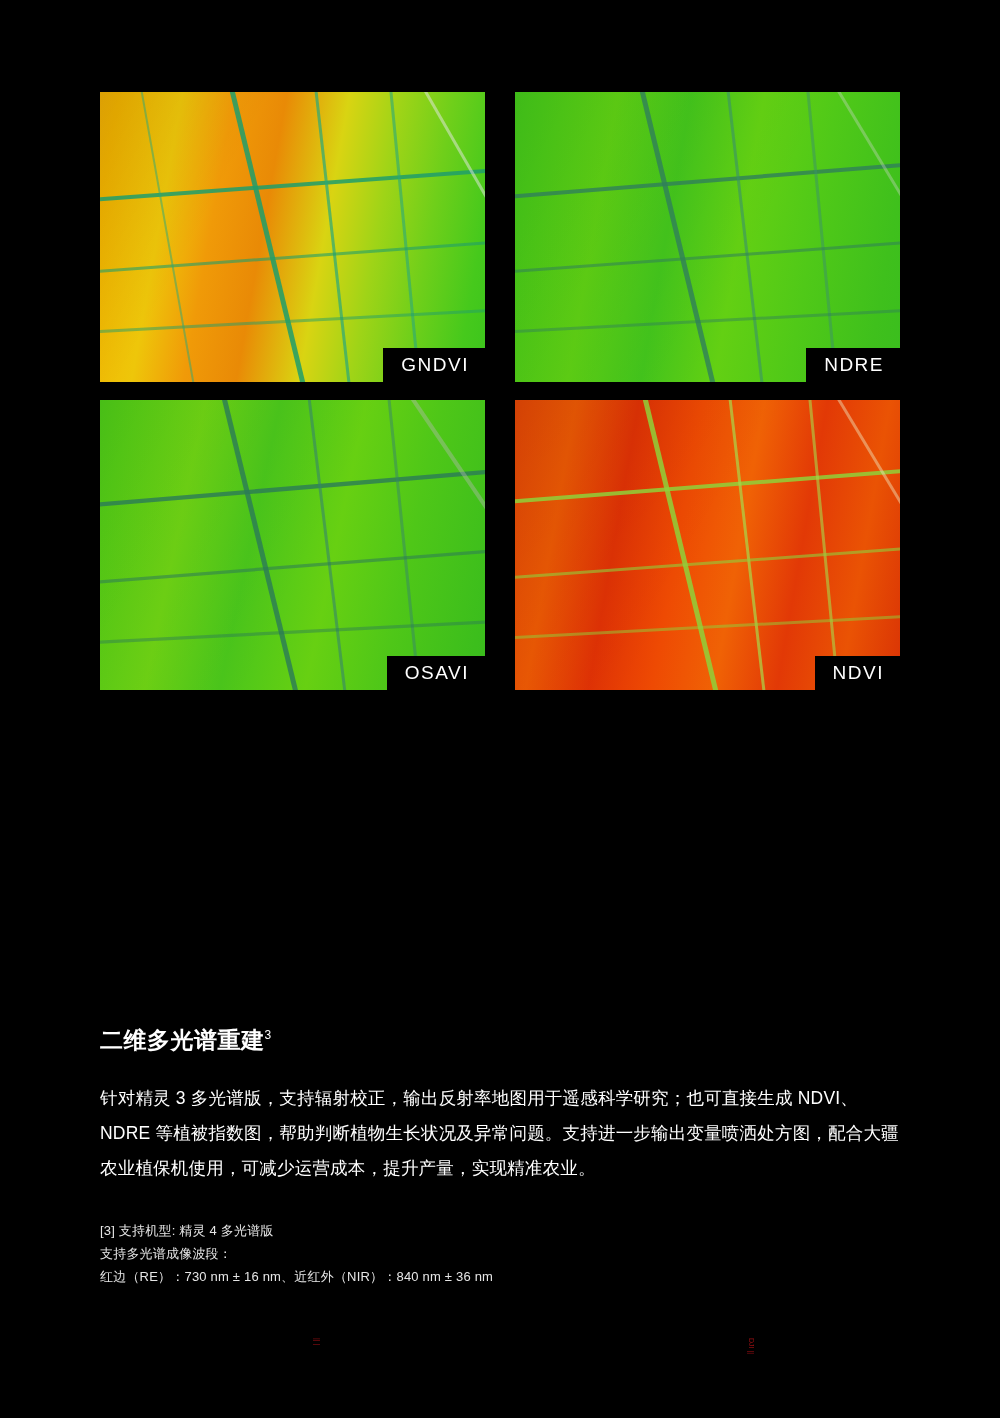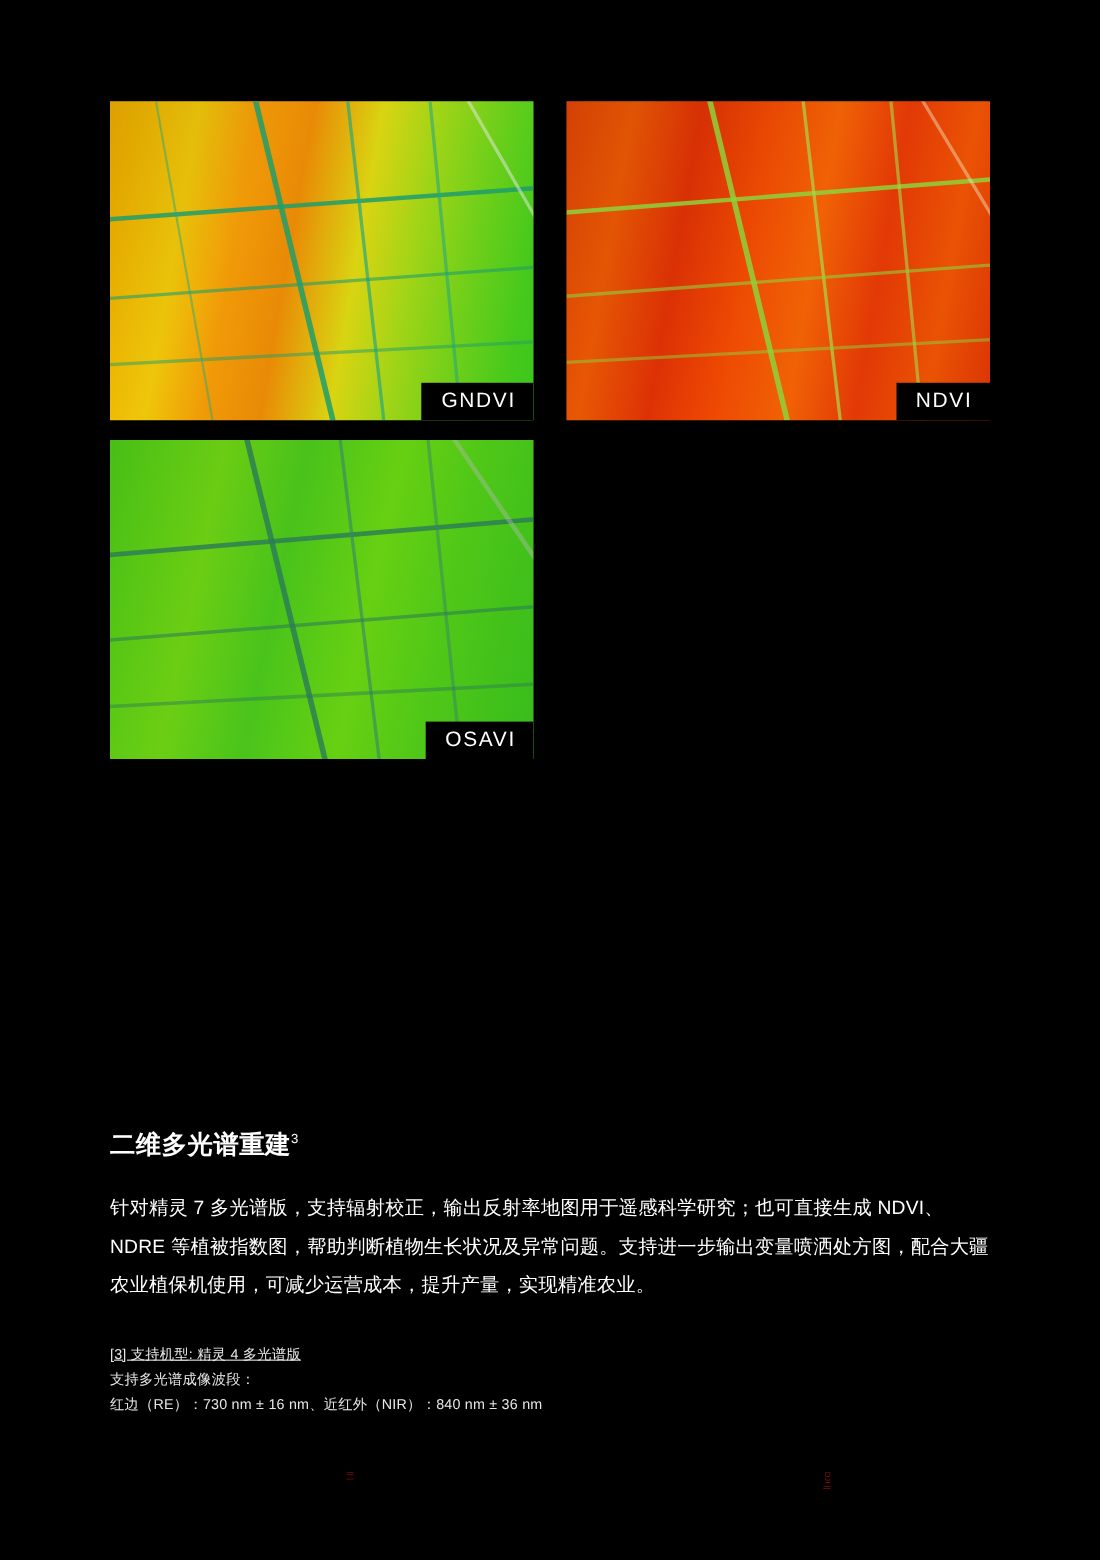--- a/index.html
+++ b/index.html
@@ -135,21 +135,21 @@
     color: #ffffff;
   }
   .notes {
     margin-top: 34px;
     font-size: 13px;
     line-height: 1.75;
     color: #e6e6e6;
     letter-spacing: 0.2px;
   }
   .notes div { white-space: nowrap; }
-  .notes .note-head { margin-bottom: 1px; text-decoration: underline; }
+  .notes .note-head { margin-bottom: 1px; }
   .tick-left, .tick-right {
     position: absolute;
     color: #b31217;
     font-size: 7px;
     line-height: 1.05;
     letter-spacing: 0;
     writing-mode: vertical-rl;
     opacity: 0.85;
   }
   .tick-left { left: 314px; top: 1338px; }
@@ -171,55 +171,68 @@
         <path d="M 290 -10 L 320 300" stroke="#2aa87a" stroke-width="3" fill="none" opacity="0.6"></path>
         <path d="M -10 180 L 400 150" stroke="#1f9e6b" stroke-width="3" fill="none" opacity="0.6"></path>
         <path d="M -10 240 L 400 218" stroke="#1f9e6b" stroke-width="3" fill="none" opacity="0.5"></path>
         <path d="M 320 -10 L 395 120" stroke="#e8e8e8" stroke-width="3" fill="none" opacity="0.5"></path>
         <path d="M 40 -10 L 95 300" stroke="#2aa87a" stroke-width="2" fill="none" opacity="0.5"></path>
       </svg>
       <div class="label">GNDVI</div>
     </div>
 
 
+    <div class="tile">
+      <div class="field f-ndre"></div>
+      <svg class="lines" viewBox="0 0 385 290" preserveAspectRatio="none">
+        <path d="M -10 105 L 400 72" stroke="#2f7f5a" stroke-width="4" fill="none" opacity="0.8"></path>
+        <path d="M 125 -10 L 200 300" stroke="#2f7f5a" stroke-width="5" fill="none" opacity="0.8"></path>
+        <path d="M 212 -10 L 248 300" stroke="#39916a" stroke-width="3" fill="none" opacity="0.6"></path>
+        <path d="M 292 -10 L 322 300" stroke="#39916a" stroke-width="3" fill="none" opacity="0.5"></path>
+        <path d="M -10 180 L 400 150" stroke="#2f7f5a" stroke-width="3" fill="none" opacity="0.55"></path>
+        <path d="M -10 240 L 400 218" stroke="#2f7f5a" stroke-width="3" fill="none" opacity="0.45"></path>
+        <path d="M 318 -10 L 395 118" stroke="#d8d8d8" stroke-width="3" fill="none" opacity="0.35"></path>
+      </svg>
+      <div class="label">NDRE</div>
+    </div>
+
+    <div class="tile">
+      <div class="field f-osavi"></div>
+      <svg class="lines" viewBox="0 0 385 270" preserveAspectRatio="none">
+        <path d="M -10 98 L 400 66" stroke="#2b7a57" stroke-width="4" fill="none" opacity="0.8"></path>
+        <path d="M 122 -10 L 198 280" stroke="#2b7a57" stroke-width="5" fill="none" opacity="0.8"></path>
+        <path d="M 208 -10 L 246 280" stroke="#35866a" stroke-width="3" fill="none" opacity="0.6"></path>
+        <path d="M 288 -10 L 320 280" stroke="#35866a" stroke-width="3" fill="none" opacity="0.5"></path>
+        <path d="M -10 170 L 400 140" stroke="#2b7a57" stroke-width="3" fill="none" opacity="0.55"></path>
+        <path d="M -10 226 L 400 206" stroke="#2b7a57" stroke-width="3" fill="none" opacity="0.45"></path>
+        <path d="M 306 -10 L 395 112" stroke="#b9b9b9" stroke-width="4" fill="none" opacity="0.4"></path>
+      </svg>
+      <div class="label">OSAVI</div>
+    </div>
 
     <div class="tile">
       <div class="field f-ndvi"></div>
       <svg class="lines" viewBox="0 0 385 290" preserveAspectRatio="none">
         <path d="M -10 102 L 400 70" stroke="#8fd13a" stroke-width="4" fill="none" opacity="0.85"></path>
         <path d="M 128 -10 L 203 300" stroke="#8fd13a" stroke-width="5" fill="none" opacity="0.85"></path>
         <path d="M 214 -10 L 250 300" stroke="#a8d94a" stroke-width="3" fill="none" opacity="0.7"></path>
         <path d="M 294 -10 L 324 300" stroke="#a8d94a" stroke-width="3" fill="none" opacity="0.6"></path>
         <path d="M -10 178 L 400 148" stroke="#8fd13a" stroke-width="3" fill="none" opacity="0.6"></path>
         <path d="M -10 238 L 400 216" stroke="#8fd13a" stroke-width="3" fill="none" opacity="0.5"></path>
         <path d="M 318 -10 L 395 118" stroke="#efe9c0" stroke-width="3" fill="none" opacity="0.45"></path>
       </svg>
       <div class="label">NDVI</div>
     </div>
 
-    <div class="tile">
-      <div class="field f-osavi"></div>
-      <svg class="lines" viewBox="0 0 385 270" preserveAspectRatio="none">
-        <path d="M -10 98 L 400 66" stroke="#2b7a57" stroke-width="4" fill="none" opacity="0.8"></path>
-        <path d="M 122 -10 L 198 280" stroke="#2b7a57" stroke-width="5" fill="none" opacity="0.8"></path>
-        <path d="M 208 -10 L 246 280" stroke="#35866a" stroke-width="3" fill="none" opacity="0.6"></path>
-        <path d="M 288 -10 L 320 280" stroke="#35866a" stroke-width="3" fill="none" opacity="0.5"></path>
-        <path d="M -10 170 L 400 140" stroke="#2b7a57" stroke-width="3" fill="none" opacity="0.55"></path>
-        <path d="M -10 226 L 400 206" stroke="#2b7a57" stroke-width="3" fill="none" opacity="0.45"></path>
-        <path d="M 306 -10 L 395 112" stroke="#b9b9b9" stroke-width="4" fill="none" opacity="0.4"></path>
-      </svg>
-      <div class="label">OSAVI</div>
-    </div>
-
 
   </div>
 
   <div class="content">
     <h2 class="section-title"><span>二维多光谱重建</span><sup>3</sup></h2>
-    <p class="body-text">针对精灵 7 多光谱版，支持辐射校正，输出反射率地图用于遥感科学研究；也可直接生成 NDVI、NDRE 等植被指数图，帮助判断植物生长状况及异常问题。支持进一步输出变量喷洒处方图，配合大疆农业植保机使用，可减少运营成本，提升产量，实现精准农业。</p>
+    <p class="body-text">针对精灵 3 多光谱版，支持辐射校正，输出反射率地图用于遥感科学研究；也可直接生成 NDVI、NDRE 等植被指数图，帮助判断植物生长状况及异常问题。支持进一步输出变量喷洒处方图，配合大疆农业植保机使用，可减少运营成本，提升产量，实现精准农业。</p>
     <div class="notes">
       <div class="note-head">[3] 支持机型: 精灵 4 多光谱版</div>
       <div>支持多光谱成像波段：</div>
       <div>红边（RE）：730 nm ± 16 nm、近红外（NIR）：840 nm ± 36 nm</div>
     </div>
   </div>
 
   <div class="tick-left">|| |</div>
   <div class="tick-right">DJI ||</div>
 

